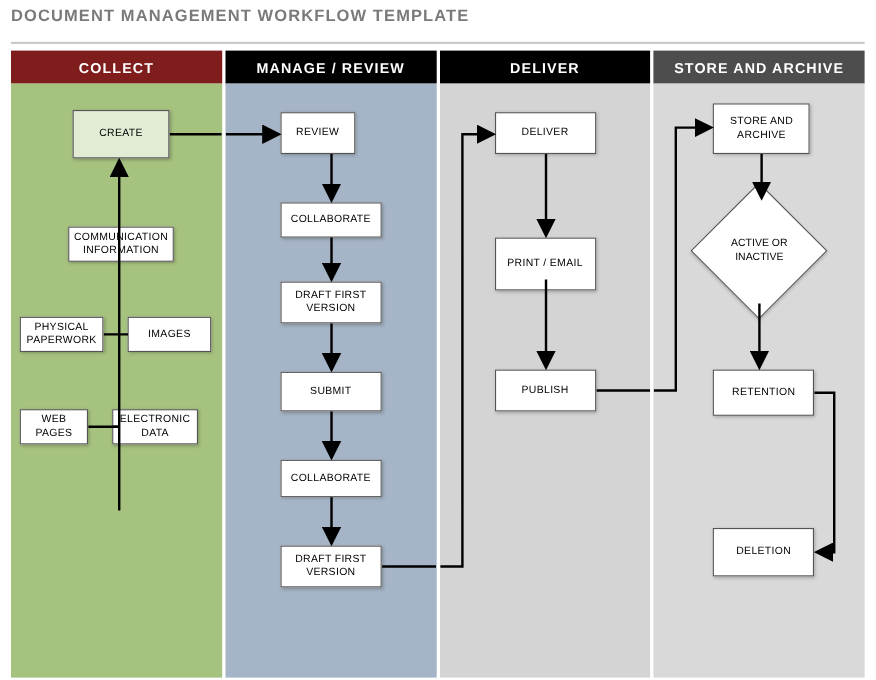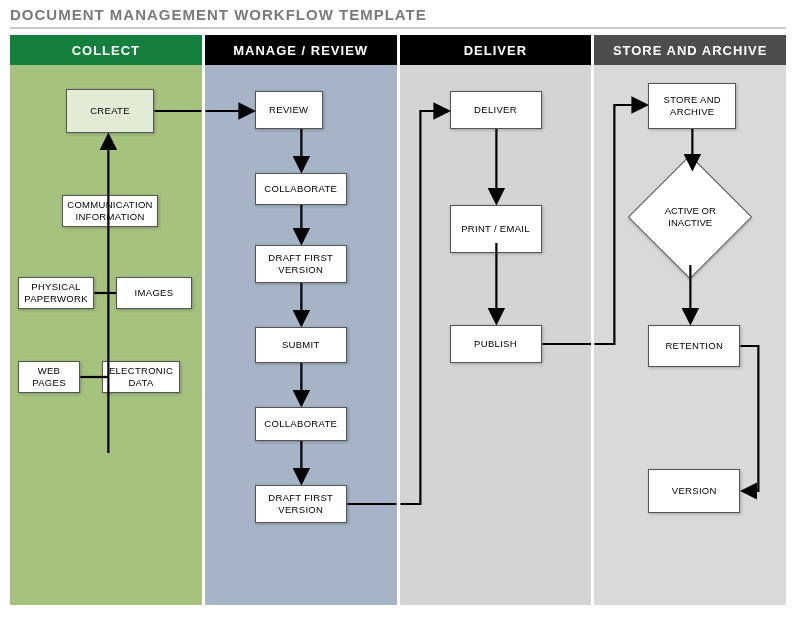--- a/index.html
+++ b/index.html
@@ -1,23 +1,23 @@
 <!DOCTYPE html>
 <html><head>
 <meta charset="utf-8">
 <style>
 *{box-sizing:border-box;margin:0;padding:0}
 body{font-family:Arial,Helvetica,sans-serif;background:#fff;width:796px;height:618px;padding:6px 10px 10px 10px}
-.title{font-size:15px;font-weight:bold;letter-spacing:1px;color:#7a7a7a;margin-bottom:4px}
+.title{font-size:15px;font-weight:bold;letter-spacing:1px;color:#7a7a7a;margin-bottom:15px}
 .hr{height:2px;background:#c9c9c9;margin-bottom:6px}
 .wrap{display:flex;gap:3px;height:570px}
 .col{flex:1;display:flex;flex-direction:column;position:relative}
 .colhead{height:30px;display:flex;align-items:center;justify-content:center;color:#fff;font-size:13px;font-weight:bold;letter-spacing:1px}
 .colbody{flex:1;position:relative}
-.h1{background:#15803d}.b1{background:#a6c27f}
+.h1{background:#7f1d1d}.b1{background:#a6c27f}
 .h2{background:#000}.b2{background:#a5b4c6}
 .h3{background:#000}.b3{background:#d4d4d4}
 .h4{background:#4d4d4d}.b4{background:#d9d9d9}
 .box{position:absolute;background:#fff;border:1px solid #555;display:flex;align-items:center;justify-content:center;text-align:center;font-size:9.5px;letter-spacing:.3px;padding:2px 4px;line-height:1.25;box-shadow:1px 1px 3px rgba(0,0,0,0.25)}
 .box.g{background:#e2ecd5}
 .diamond{position:absolute;width:88px;height:88px}
 .diamond .sq{width:100%;height:100%;transform:rotate(45deg);background:#fff;border:1px solid #555;box-shadow:1px 1px 3px rgba(0,0,0,0.25)}
 .diamond .lbl{position:absolute;top:0;left:0;width:100%;height:100%;display:flex;align-items:center;justify-content:center;font-size:9.5px;text-align:center;line-height:1.25}
 svg.ovl{position:absolute;top:0;left:0;width:100%;height:100%;pointer-events:none}
 .aw{stroke:#000;stroke-width:2.2;fill:none}
@@ -114,21 +114,21 @@
 
   <div class="col">
     <div class="colhead h4">STORE AND ARCHIVE</div>
     <div class="colbody b4">
       <div class="box" style="left:54px;top:18px;width:88px;height:46px">STORE AND ARCHIVE</div>
       <div class="diamond" style="left:52px;top:108px">
         <div class="sq"></div>
         <div class="lbl">ACTIVE OR INACTIVE</div>
       </div>
       <div class="box" style="left:54px;top:260px;width:92px;height:42px">RETENTION</div>
-      <div class="box" style="left:54px;top:404px;width:92px;height:44px">VERSION</div>
+      <div class="box" style="left:54px;top:404px;width:92px;height:44px">DELETION</div>
 
       <svg class="ovl" viewBox="0 0 191 540">
         <defs>
             <marker id="a4" markerWidth="8" markerHeight="8" refX="5" refY="4" orient="auto">
               <path class="ah" d="M0,0 L8,4 L0,8 z"></path>
             </marker>
           </defs>
 
         <path class="aw" d="M0,279 L20,279 L20,40 L48,40" marker-end="url(#a4)"></path>
 

